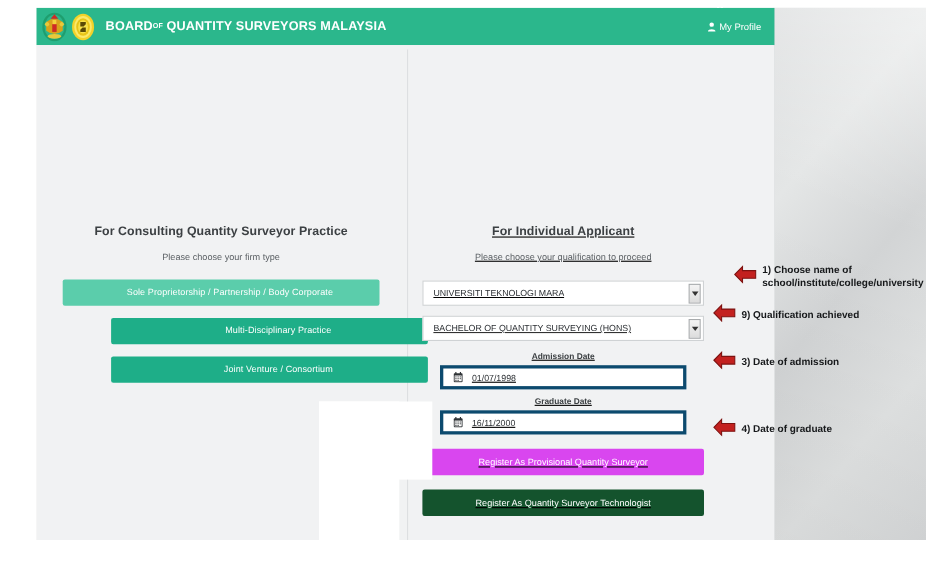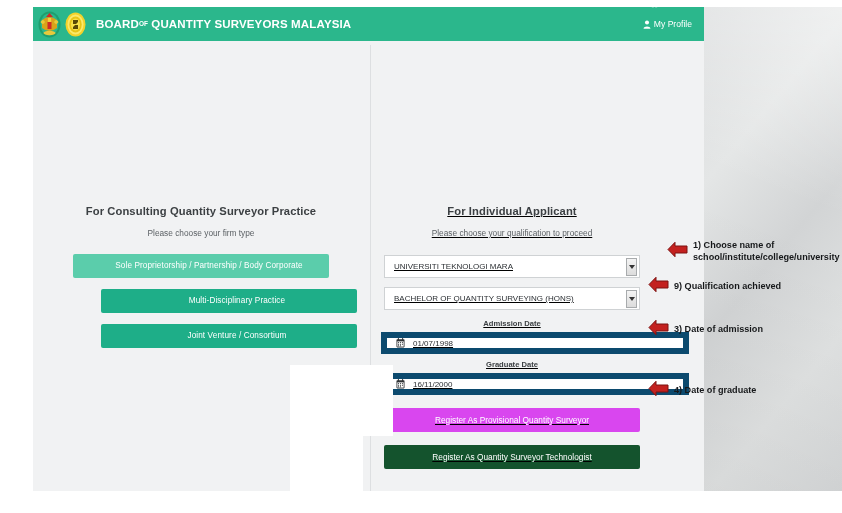--- a/index.html
+++ b/index.html
@@ -89,21 +89,21 @@
   .col-title {
     font-size: 11.2px; font-weight: bold; color: #3c4043;
     letter-spacing: .1px;
   }
   .col-sub {
     font-size: 8.3px; color: #5c6165; margin-top: 11px;
   }
 
   
   .firm-btn {
-    display: block; width: 256px; margin: 0 auto 11px auto;
+    display: block; width: 288px; margin: 0 auto 11px auto;
     height: 24px; line-height: 24px;
     border: none; border-radius: 2px;
     color: #ffffff; font-size: 8.2px; text-align: center;
     letter-spacing: .1px; cursor: pointer;
     font-family: "Liberation Sans", sans-serif;
     padding-left: 16px;
   }
   .firm-btn.hovered { background: #5bcdab; }
   .firm-btn.normal  { background: #1eae88; margin-left: 46px; }
   .firm-list { margin-top: 16px; }
@@ -133,22 +133,22 @@
     border-right: 3px solid transparent;
     border-top: 4px solid #333;
     display: block;
   }
 
   .field-label {
     font-size: 7.6px; font-weight: bold; color: #3c4043;
     text-align: center; margin: 6px 0 4px 0;
   }
   .date-row {
-    position: relative; width: 308px; margin: 0 auto 0 auto;
-    height: 22px; background: #ffffff; border: 6px solid #0c4a6e;
+    position: relative; width: 224px; margin: 0 auto 0 auto;
+    height: 22px; background: #ffffff; border: 3px solid #0c4a6e;
     display: flex; align-items: center;
   }
   .cal-ico { width: 26px; display:flex; align-items:center; justify-content:center; }
   .date-val { font-size: 8px; color: #2b2f33; }
 
   .submit-btn {
     display: block; width: 256px; margin: 13px auto 0 auto;
     height: 24px; line-height: 24px;
     border: none; border-radius: 2px;
     color: #ffffff; font-size: 8.3px; text-align: center; cursor: pointer;

